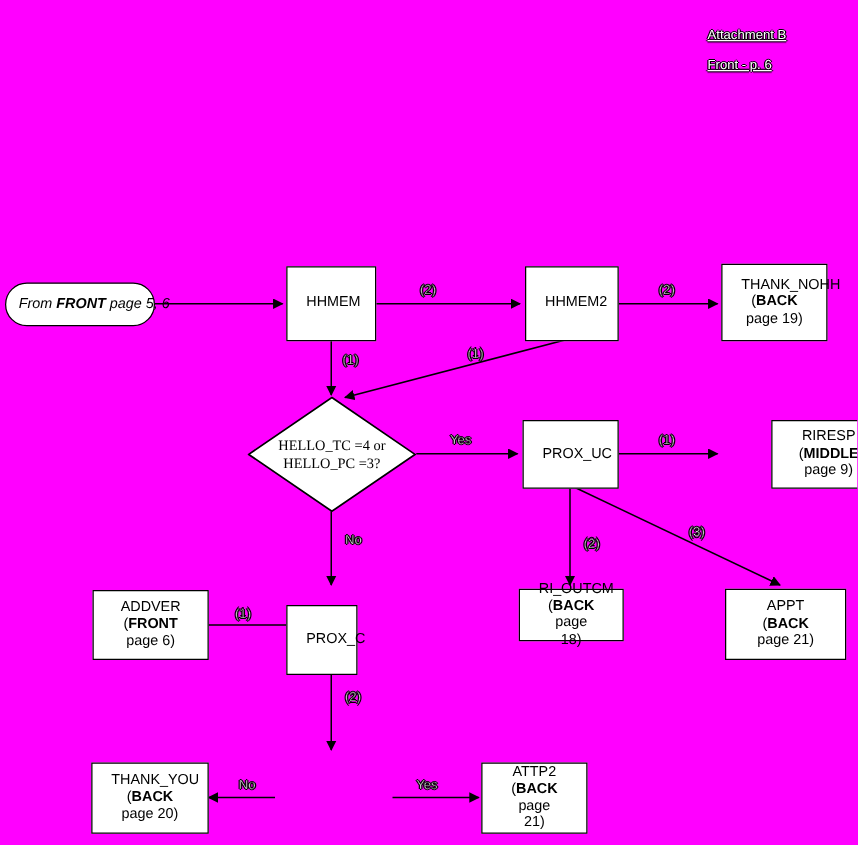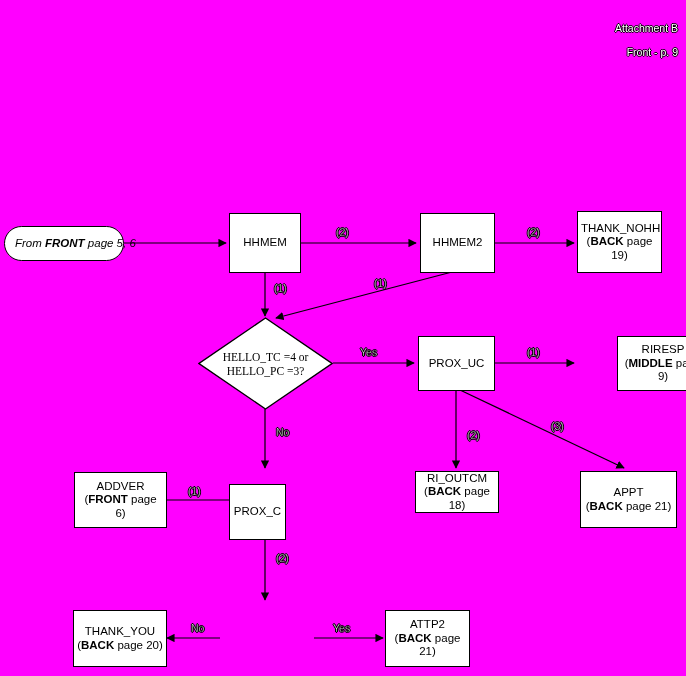--- a/index.html
+++ b/index.html
@@ -29,21 +29,21 @@
     box-sizing: border-box;
     background: #ffffff;
     border: 1px solid #000000;
     color: #000000;
     font-size: 11.5px;
     line-height: 13.5px;
     text-align: center;
     display: flex;
     align-items: center;
     justify-content: center;
-    padding: 2px 3px;
+    padding: 2px 15px;
   }
   .node .txt { display: block; width: 100%; }
   .node b { font-weight: bold; }
   .stadium {
     border-radius: 40px;
     white-space: nowrap;
     padding: 0 10px;
   }
   .diamond-wrap {
     position: absolute;
@@ -73,25 +73,26 @@
     -webkit-text-stroke: 0.35px #000;
     text-shadow:
        1px 0 0 #000, -1px 0 0 #000, 0 1px 0 #000, 0 -1px 0 #000;
     white-space: nowrap;
     line-height: 12px;
   }
   .corner-note {
     position: absolute;
     font-size: 10.5px;
     line-height: 12px;
-    text-align: right;
+    text-align: left;
     color: #ffffff;
     text-shadow:
        1px 0 0 #000, -1px 0 0 #000, 0 1px 0 #000, 0 -1px 0 #000;
     white-space: pre-line;
+    text-decoration: underline;
   }
 </style>
 </head>
 <body style="background: rgb(255, 0, 255);">
 
 <div id="canvas" style="background: rgb(255, 0, 255);">
 
   <svg id="wires" viewBox="0 0 686 676">
     <defs>
       <marker id="arrow" viewBox="0 0 10 10" refX="9" refY="5" markerWidth="7" markerHeight="7" orient="auto-start-reverse">
@@ -125,21 +126,21 @@
       <path d="M 265 529 L 265 600"></path>
 
       <path d="M 220 638 L 167 638"></path>
 
       <path d="M 314 638 L 383 638"></path>
     </g>
   </svg>
 
   <div class="corner-note" style="left:566px; top:10px; width:112px;">
     <span>Attachment B</span><br>
-    <span>Front - p. 9</span>
+    <span>Front - p. 6</span>
   </div>
 
   <div class="node stadium" style="left:4px; top:226px; width:120px; height:35px;font-style:italic;">
     <span class="txt">From <b>FRONT</b> page 5, 6</span>
   </div>
 
   <div class="node" style="left:229px; top:213px; width:72px; height:60px;">
     <span class="txt">HHMEM</span>
   </div>
 

